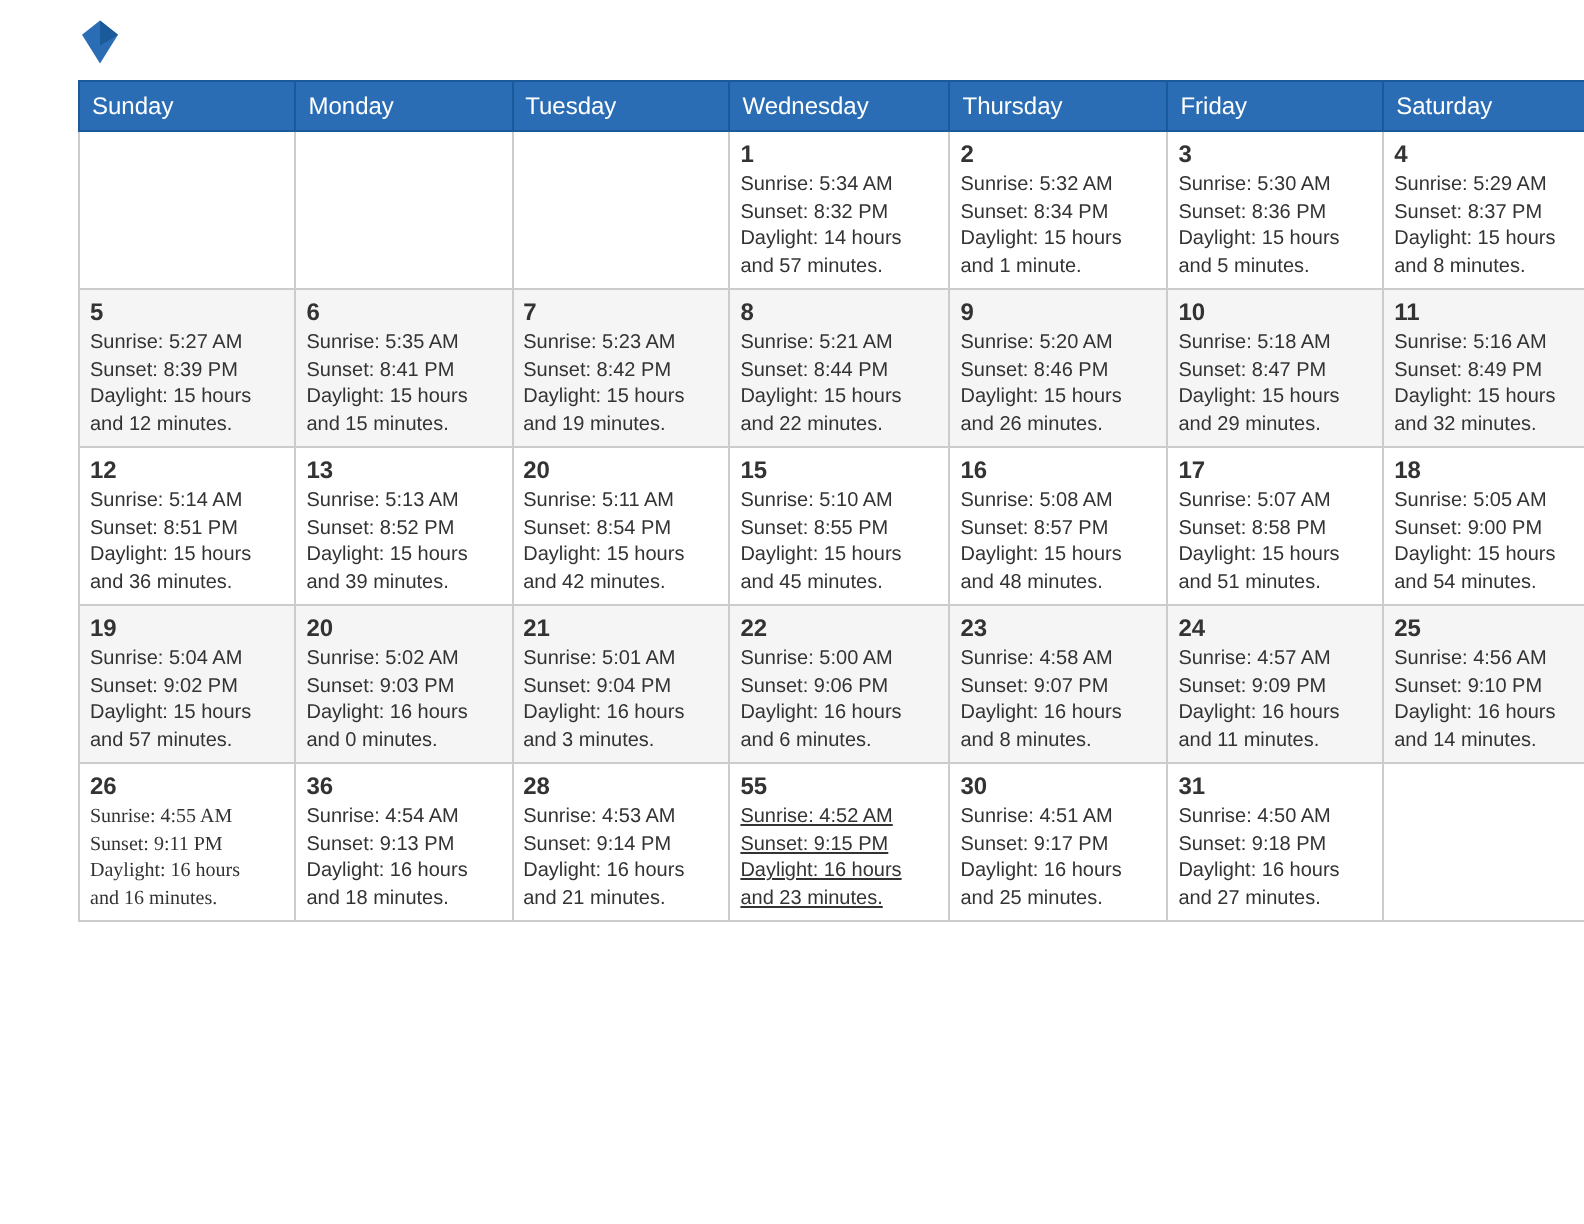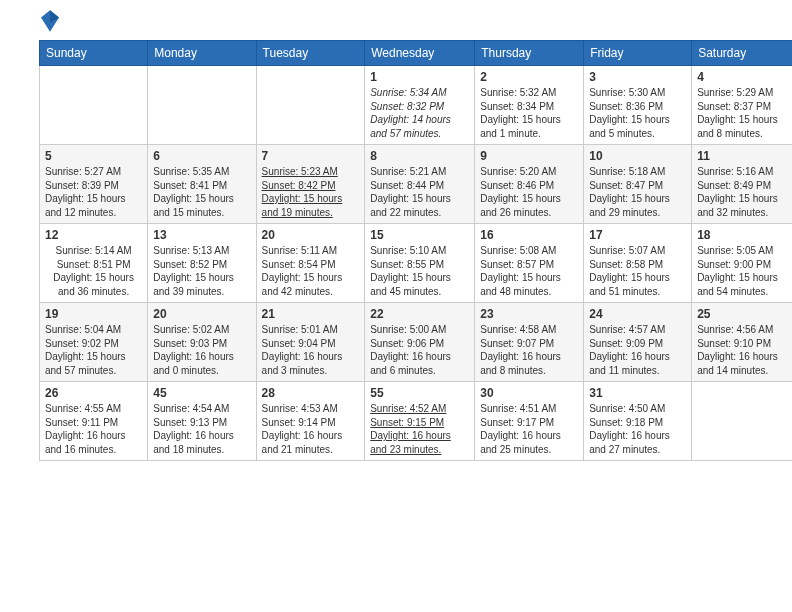--- a/index.html
+++ b/index.html
@@ -132,21 +132,21 @@
           <th>Saturday</th>
         </tr>
     </thead>
     <tbody id="calendar-body">
     <tr>
           <td class="empty-cell"></td>
           <td class="empty-cell"></td>
           <td class="empty-cell"></td>
           <td>
             <div class="day-number">1</div>
-            <div class="day-info" style="white-space: pre-line; font-style: italic;">Sunrise: 5:34 AM
+            <div class="day-info" style="white-space: pre-line;">Sunrise: 5:34 AM
 Sunset: 8:32 PM
 Daylight: 14 hours
 and 57 minutes.</div>
           </td>
           <td>
             <div class="day-number">2</div>
             <div class="day-info" style="white-space: pre-line;">Sunrise: 5:32 AM
 Sunset: 8:34 PM
 Daylight: 15 hours
 and 1 minute.</div>
@@ -176,21 +176,21 @@
           </td>
           <td>
             <div class="day-number">6</div>
             <div class="day-info" style="white-space: pre-line;">Sunrise: 5:35 AM
 Sunset: 8:41 PM
 Daylight: 15 hours
 and 15 minutes.</div>
           </td>
           <td>
             <div class="day-number">7</div>
-            <div class="day-info" style="white-space: pre-line; text-decoration: underline;">Sunrise: 5:23 AM
+            <div class="day-info" style="white-space: pre-line;">Sunrise: 5:23 AM
 Sunset: 8:42 PM
 Daylight: 15 hours
 and 19 minutes.</div>
           </td>
           <td>
             <div class="day-number">8</div>
             <div class="day-info" style="white-space: pre-line;">Sunrise: 5:21 AM
 Sunset: 8:44 PM
 Daylight: 15 hours
 and 22 minutes.</div>
@@ -213,21 +213,21 @@
             <div class="day-number">11</div>
             <div class="day-info" style="white-space: pre-line;">Sunrise: 5:16 AM
 Sunset: 8:49 PM
 Daylight: 15 hours
 and 32 minutes.</div>
           </td>
         </tr>
         <tr>
           <td>
             <div class="day-number">12</div>
-            <div class="day-info" style="white-space: pre-line; text-align: center;">Sunrise: 5:14 AM
+            <div class="day-info" style="white-space: pre-line;">Sunrise: 5:14 AM
 Sunset: 8:51 PM
 Daylight: 15 hours
 and 36 minutes.</div>
           </td>
           <td>
             <div class="day-number">13</div>
             <div class="day-info" style="white-space: pre-line;">Sunrise: 5:13 AM
 Sunset: 8:52 PM
 Daylight: 15 hours
 and 39 minutes.</div>
@@ -315,27 +315,27 @@
             <div class="day-number">25</div>
             <div class="day-info" style="white-space: pre-line;">Sunrise: 4:56 AM
 Sunset: 9:10 PM
 Daylight: 16 hours
 and 14 minutes.</div>
           </td>
         </tr>
         <tr>
           <td>
             <div class="day-number">26</div>
-            <div class="day-info" style="white-space: pre-line;">Sunrise: 4:55 AM
+            <div class="day-info" style="white-space: pre-line; font-family: Liberation Serif, serif;">Sunrise: 4:55 AM
 Sunset: 9:11 PM
 Daylight: 16 hours
 and 16 minutes.</div>
           </td>
           <td>
-            <div class="day-number">45</div>
+            <div class="day-number">36</div>
             <div class="day-info" style="white-space: pre-line;">Sunrise: 4:54 AM
 Sunset: 9:13 PM
 Daylight: 16 hours
 and 18 minutes.</div>
           </td>
           <td>
             <div class="day-number">28</div>
             <div class="day-info" style="white-space: pre-line;">Sunrise: 4:53 AM
 Sunset: 9:14 PM
 Daylight: 16 hours

